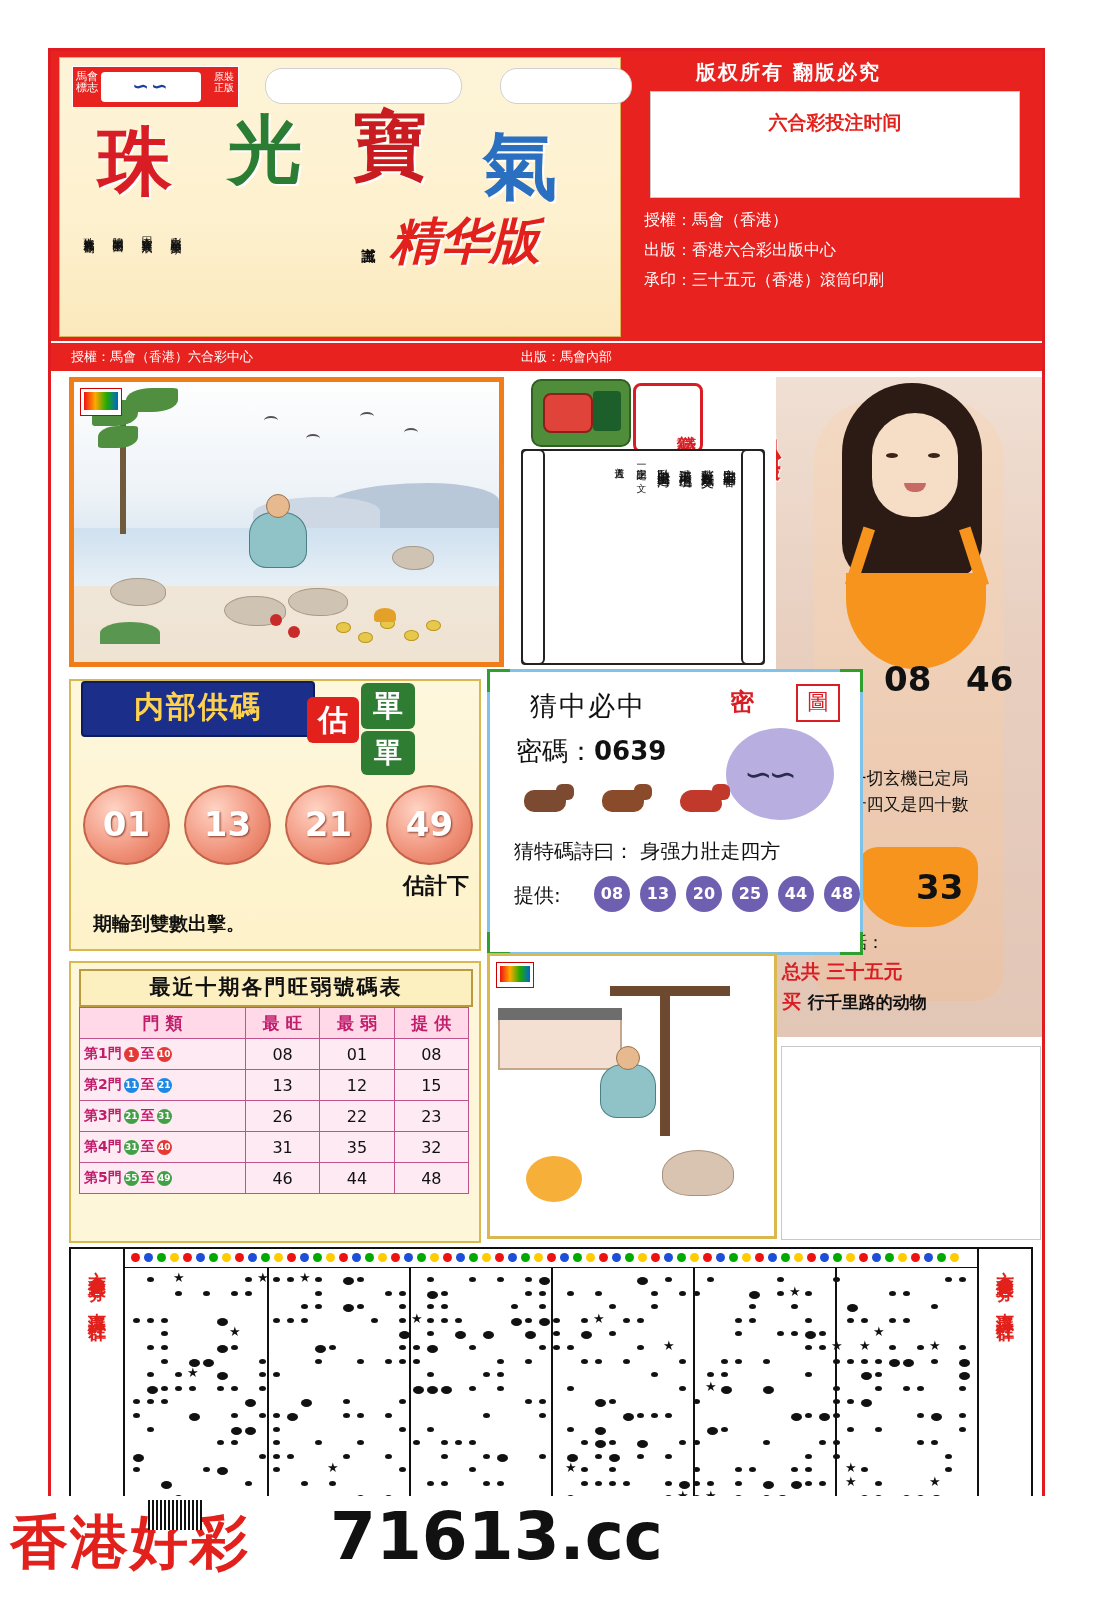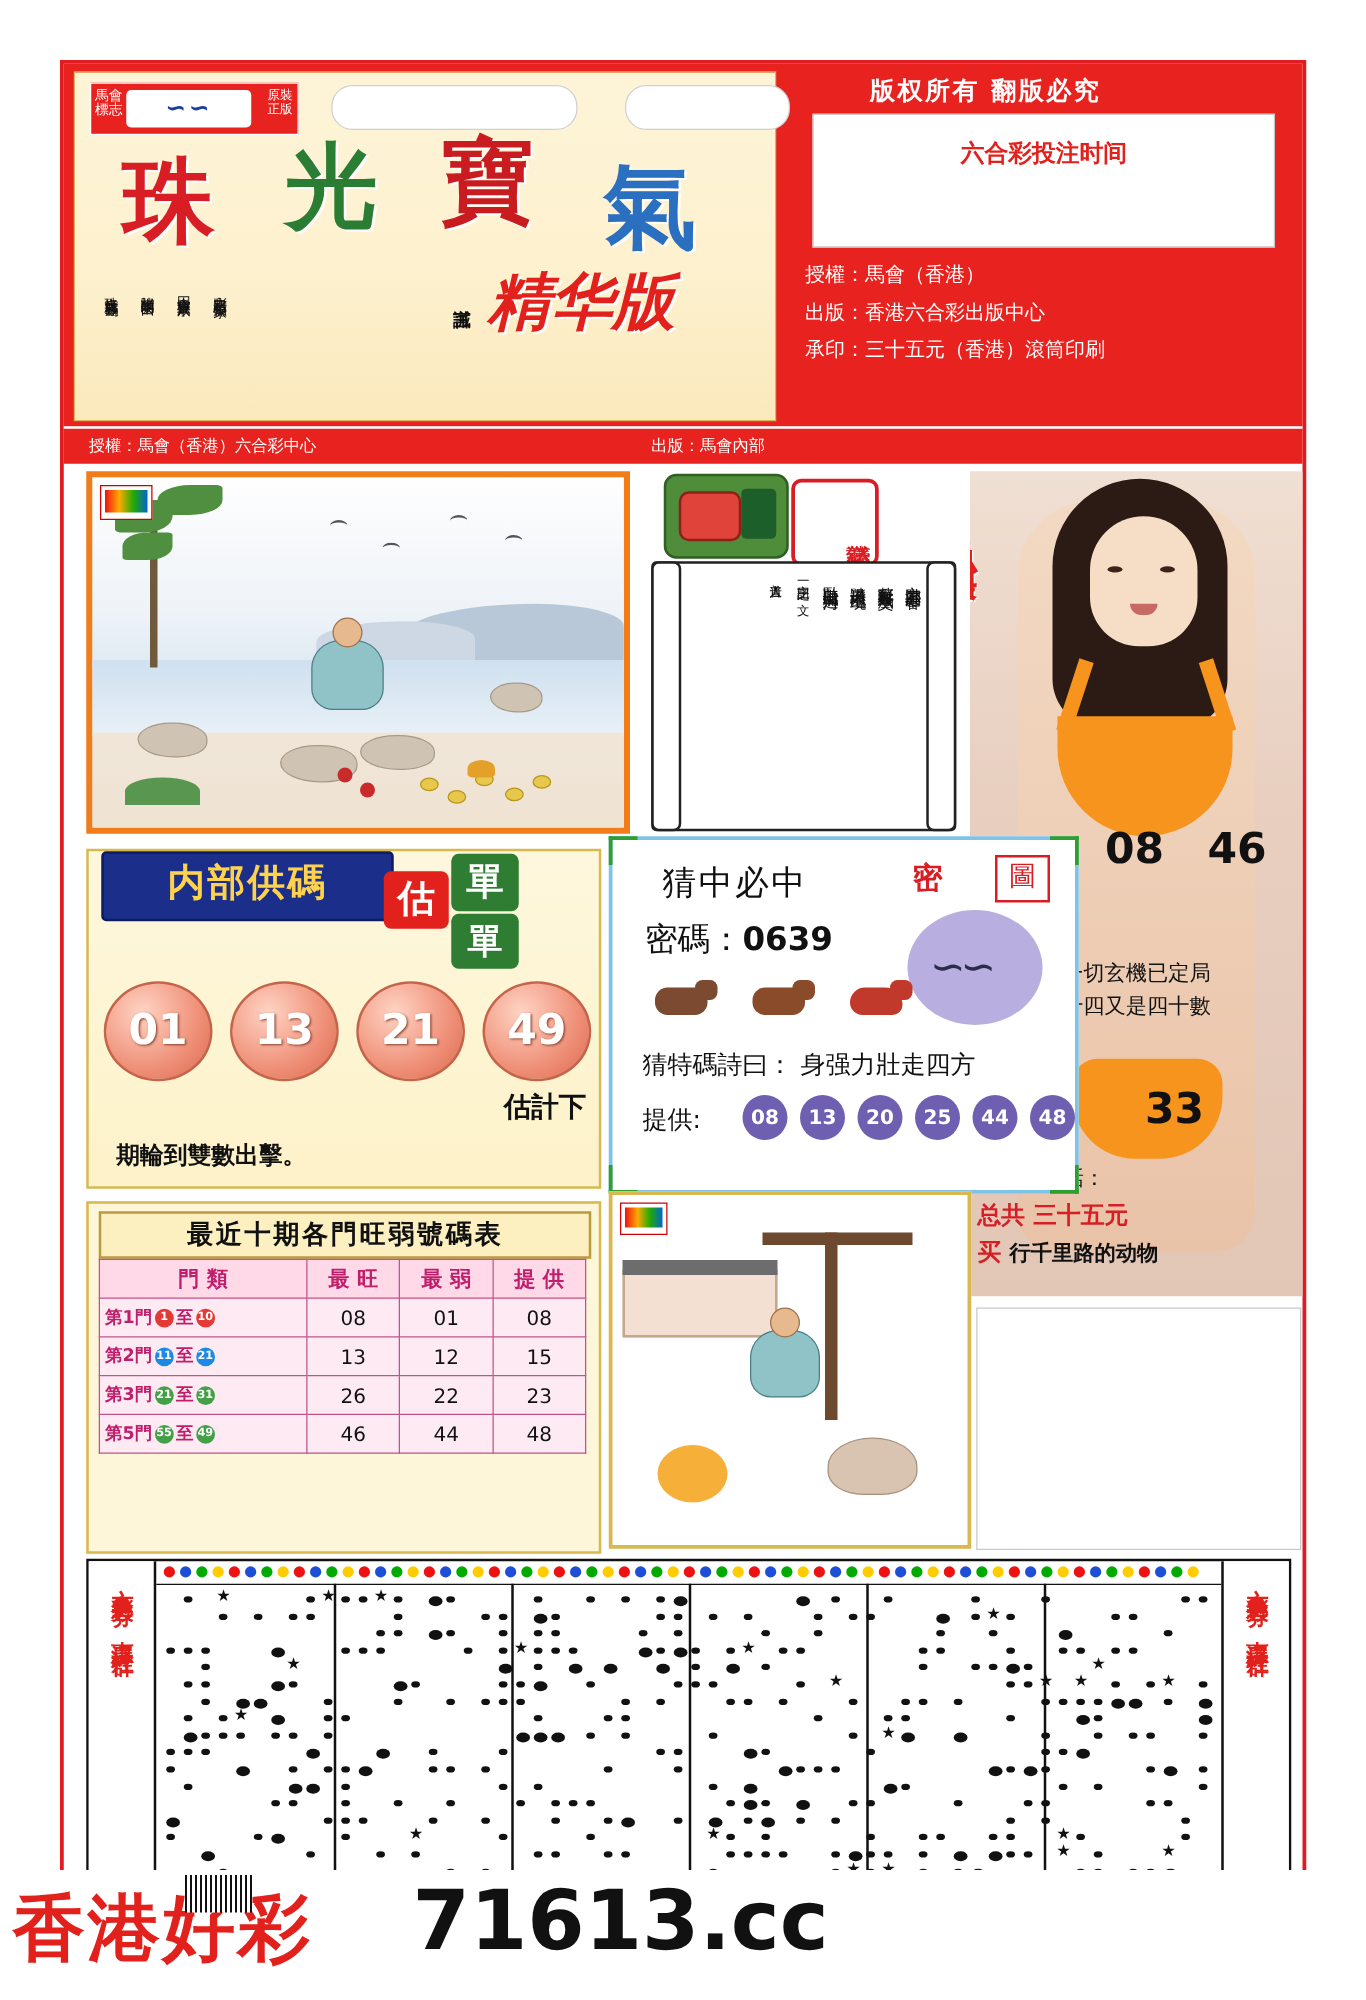--- a/index.html
+++ b/index.html
@@ -412,20 +412,26 @@
           <td class="first"><span>第2門</span><span class="minib b">11</span>至<span class="minib b">21</span></td>
           <td>13</td>
           <td>12</td>
           <td>15</td>
         </tr>
         <tr>
           <td class="first"><span>第3門</span><span class="minib g">21</span>至<span class="minib g">31</span></td>
           <td>26</td>
           <td>22</td>
           <td>23</td>
+        </tr>
+        <tr>
+          <td class="first"><span>第4門</span><span class="minib g">31</span>至<span class="minib">40</span></td>
+          <td>31</td>
+          <td>35</td>
+          <td>32</td>
         </tr>
         <tr>
           <td class="first"><span>第5門</span><span class="minib g">55</span>至<span class="minib g">49</span></td>
           <td>46</td>
           <td>44</td>
           <td>48</td>
         </tr>
       </tbody>
         </table>
     </div>

